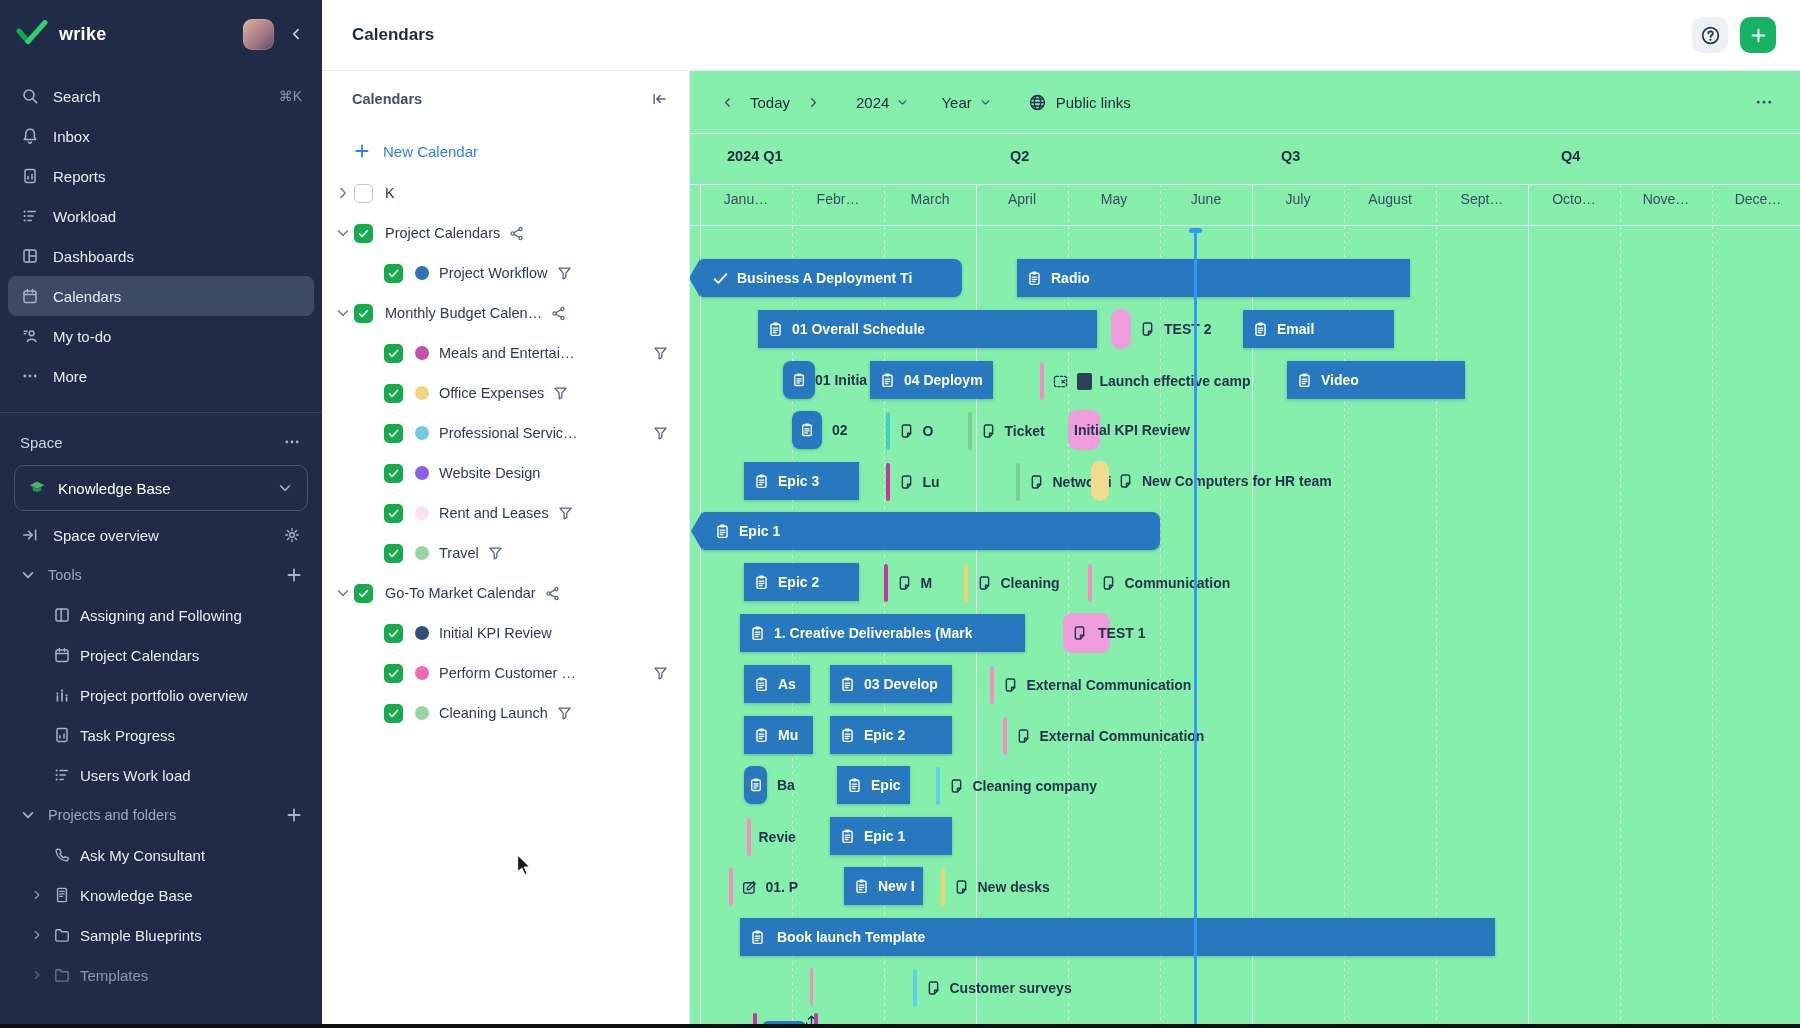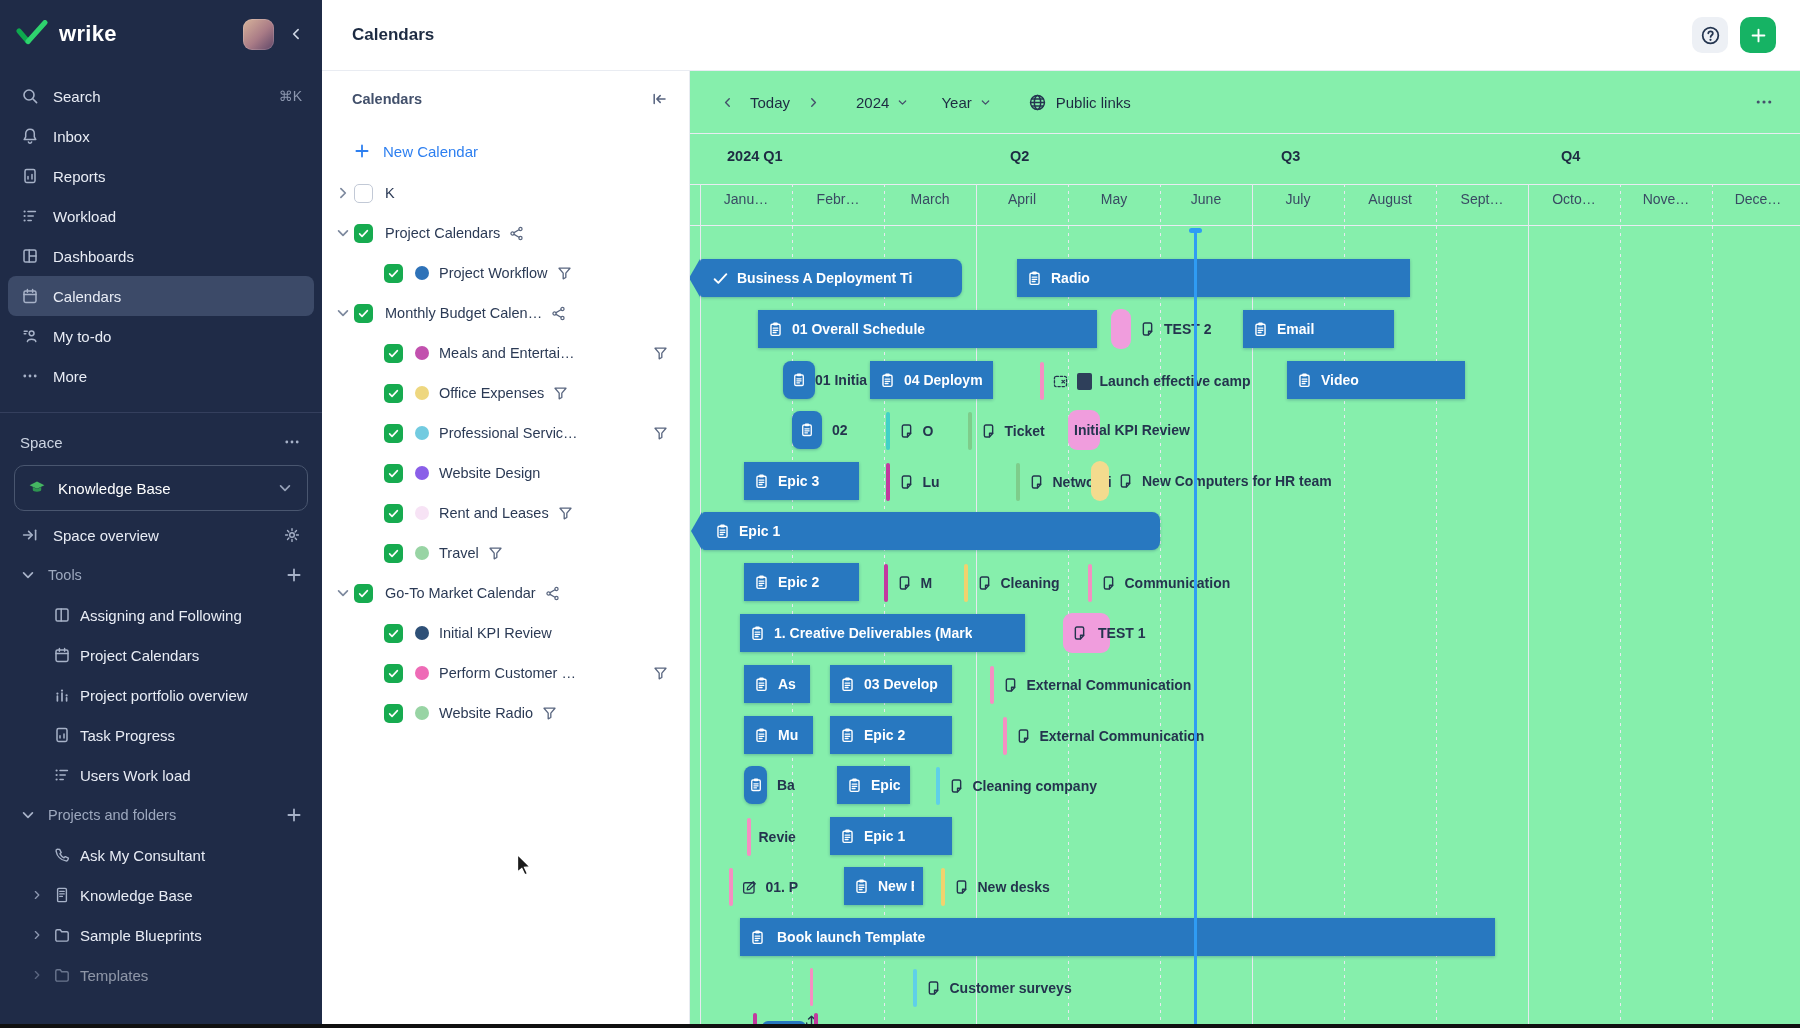--- a/index.html
+++ b/index.html
@@ -1,21 +1,21 @@
 <!DOCTYPE html>
 <html><head>
 <meta charset="utf-8">
 <style>
   html,body{margin:0;padding:0;background:#fff;}
   .app{position:relative;width:1800px;height:1028px;overflow:hidden;background:#fff;
        font-family:"Liberation Sans",sans-serif;color:#24344e;}
   
   .sidebar{position:absolute;left:0;top:0;width:322px;height:1028px;background:#1f2b47;color:#e8ecf5;}
   .logo-row{height:68px;display:flex;align-items:center;padding:0 16px;}
-  .brand{font-size:22px;font-weight:700;color:#fff;margin-left:9px;letter-spacing:.3px;}
+  .brand{font-size:18px;font-weight:700;color:#fff;margin-left:9px;letter-spacing:.3px;}
   .avatar{margin-left:auto;width:31px;height:31px;border-radius:9px;
           background:linear-gradient(135deg,#d8b49b 0%,#a97b86 55%,#5e4668 100%);box-shadow:inset 0 0 0 1px rgba(255,255,255,.15);}
   .side-nav{margin-top:8px;}
   .srow{display:flex;align-items:center;height:40px;margin:0 8px;padding:0 12px;border-radius:8px;
         font-size:15px;gap:13px;cursor:default;}
   .srow.sel{background:#3c4a68;}
   .srow .kbd{margin-left:auto;color:#8b96ae;font-size:14px;}
   .sic{width:20px;height:20px;display:inline-flex;align-items:center;justify-content:center;color:#a7b2c8;flex:none;}
   .sic svg{width:18px;height:18px;display:block;}
   .sdivider{height:1px;background:#343f5d;margin:16px 0 12px 0;}
@@ -602,21 +602,21 @@
             </svg>
           </span>
         </div>
         <div class="crow lvl1">
           <span class="cbx on">
             <svg viewBox="0 0 18 18">
               <path d="M3.6 9.6l3.4 3.4 7.4-8" stroke="#fff" fill="none" stroke-width="2.2" stroke-linecap="round" stroke-linejoin="round"></path>
             </svg>
           </span>
           <span class="cdot" style="background: rgb(152, 212, 164);"></span>
-          <span class="clabel">Website Radio</span>
+          <span class="clabel">Cleaning Launch</span>
           <span class="tico">
             <svg viewBox="0 0 18 18">
               <path d="M3.2 3.4h11.6l-4.4 5.2v4.6l-2.8 1.4V8.6z" stroke="currentColor" fill="none" stroke-linecap="round" stroke-linejoin="round" stroke-width="1.4"></path>
             </svg>
           </span>
         </div>
       </div>
   </aside>
 
   <main class="main">

